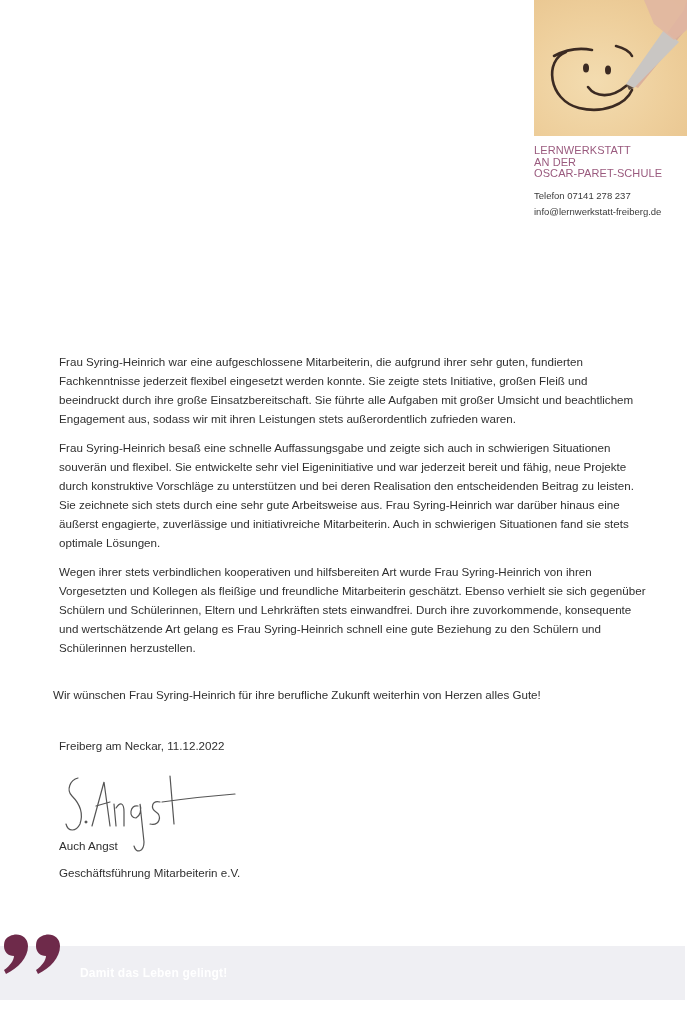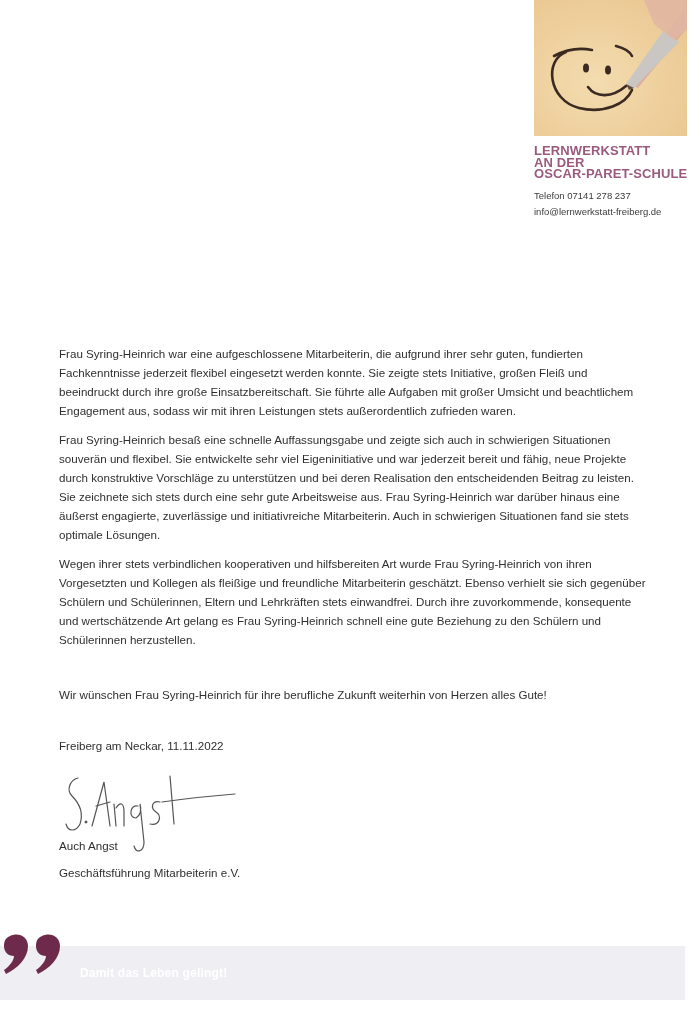--- a/index.html
+++ b/index.html
@@ -12,33 +12,33 @@
   .photo {
     position: absolute; left: 534px; top: 0; width: 153px; height: 136px;
     background: radial-gradient(ellipse at 40% 60%, #f3dcb0 0%, #eecf9c 55%, #e8c48e 100%);
     overflow: hidden;
   }
   .photo svg { position: absolute; left: 0; top: 0; }
   .letterhead {
     position: absolute; left: 534px; top: 145px; width: 156px;
   }
   .org-name {
-    color: #9a5a7e; font-weight: bold; font-size: 13px; line-height: 11.5px;
+    color: #9a5a7e; font-weight: normal; font-size: 11px; line-height: 11.5px;
     letter-spacing: 0.1px;
   }
   .addr {
     margin-top: 6px; font-size: 9.5px; line-height: 16px; color: #3a3a3a;
   }
   .contact { margin-top: 8px; font-size: 9.5px; line-height: 16px; color: #3a3a3a; }
   .body-text {
     position: absolute; left: 59px; top: 344px; width: 590px;
     font-size: 11.6px; line-height: 19px; color: #2f2f2f;
   }
-  .body-text p { margin: 0 0 10px 0; }
-  .closing { position: absolute; left: 59px; top: 688px; font-size: 11.6px; color: #2f2f2f; }
+  .body-text p { margin: 8px 0 10px 0; }
+  .closing { position: absolute; left: 53px; top: 688px; font-size: 11.6px; color: #2f2f2f; }
   .place-date { position: absolute; left: 59px; top: 739px; font-size: 11.6px; color: #2f2f2f; }
   .signature { position: absolute; left: 60px; top: 772px; width: 190px; height: 90px; }
   .signer { position: absolute; left: 59px; top: 839px; font-size: 11.6px; color: #2f2f2f; }
   .role { position: absolute; left: 59px; top: 866px; font-size: 11.6px; color: #2f2f2f; }
   .band {
     position: absolute; left: 0; top: 946px; width: 685px; height: 54px;
     background: #efeff3;
   }
   .quote-mark {
     position: absolute; left: 0px; top: 928px; width: 66px; height: 50px;
@@ -78,21 +78,21 @@
   </div>
 </div>
 
 <div class="body-text">
   <p>Frau Syring-Heinrich war eine aufgeschlossene Mitarbeiterin, die aufgrund ihrer sehr guten, fundierten Fachkenntnisse jederzeit flexibel eingesetzt werden konnte. Sie zeigte stets Initiative, großen Fleiß und beeindruckt durch ihre große Einsatzbereitschaft. Sie führte alle Aufgaben mit großer Umsicht und beachtlichem Engagement aus, sodass wir mit ihren Leistungen stets außerordentlich zufrieden waren.</p>
   <p>Frau Syring-Heinrich besaß eine schnelle Auffassungsgabe und zeigte sich auch in schwierigen Situationen souverän und flexibel. Sie entwickelte sehr viel Eigeninitiative und war jederzeit bereit und fähig, neue Projekte durch konstruktive Vorschläge zu unterstützen und bei deren Realisation den entscheidenden Beitrag zu leisten. Sie zeichnete sich stets durch eine sehr gute Arbeitsweise aus. Frau Syring-Heinrich war darüber hinaus eine äußerst engagierte, zuverlässige und initiativreiche Mitarbeiterin. Auch in schwierigen Situationen fand sie stets optimale Lösungen.</p>
   <p>Wegen ihrer stets verbindlichen kooperativen und hilfsbereiten Art wurde Frau Syring-Heinrich von ihren Vorgesetzten und Kollegen als fleißige und freundliche Mitarbeiterin geschätzt. Ebenso verhielt sie sich gegenüber Schülern und Schülerinnen, Eltern und Lehrkräften stets einwandfrei. Durch ihre zuvorkommende, konsequente und wertschätzende Art gelang es Frau Syring-Heinrich schnell eine gute Beziehung zu den Schülern und Schülerinnen herzustellen.</p>
 </div>
 
 <div class="closing">Wir wünschen Frau Syring-Heinrich für ihre berufliche Zukunft weiterhin von Herzen alles Gute!</div>
-<div class="place-date">Freiberg am Neckar, 11.11.2022</div>
+<div class="place-date">Freiberg am Neckar, 11.12.2022</div>
 
 <div class="signature">
   <svg width="190" height="90" viewBox="0 0 190 90">
     <g fill="none" stroke="#555" stroke-width="1.2" stroke-linecap="round">
       <path d="M18 6 C10 8 6 18 12 24 C18 30 24 40 20 52 C16 60 8 60 6 52"></path>
       <circle cx="26" cy="50" r="0.9" fill="#555"></circle>
       <path d="M32 54 L44 10 L50 54"></path>
       <path d="M36 34 L50 30"></path>
       <path d="M54 32 L56 54 M56 36 C60 30 64 30 64 40 L64 54"></path>
       <path d="M78 34 C70 32 68 46 76 46 C80 44 82 38 80 32 L84 70 C84 80 76 82 74 74"></path>

